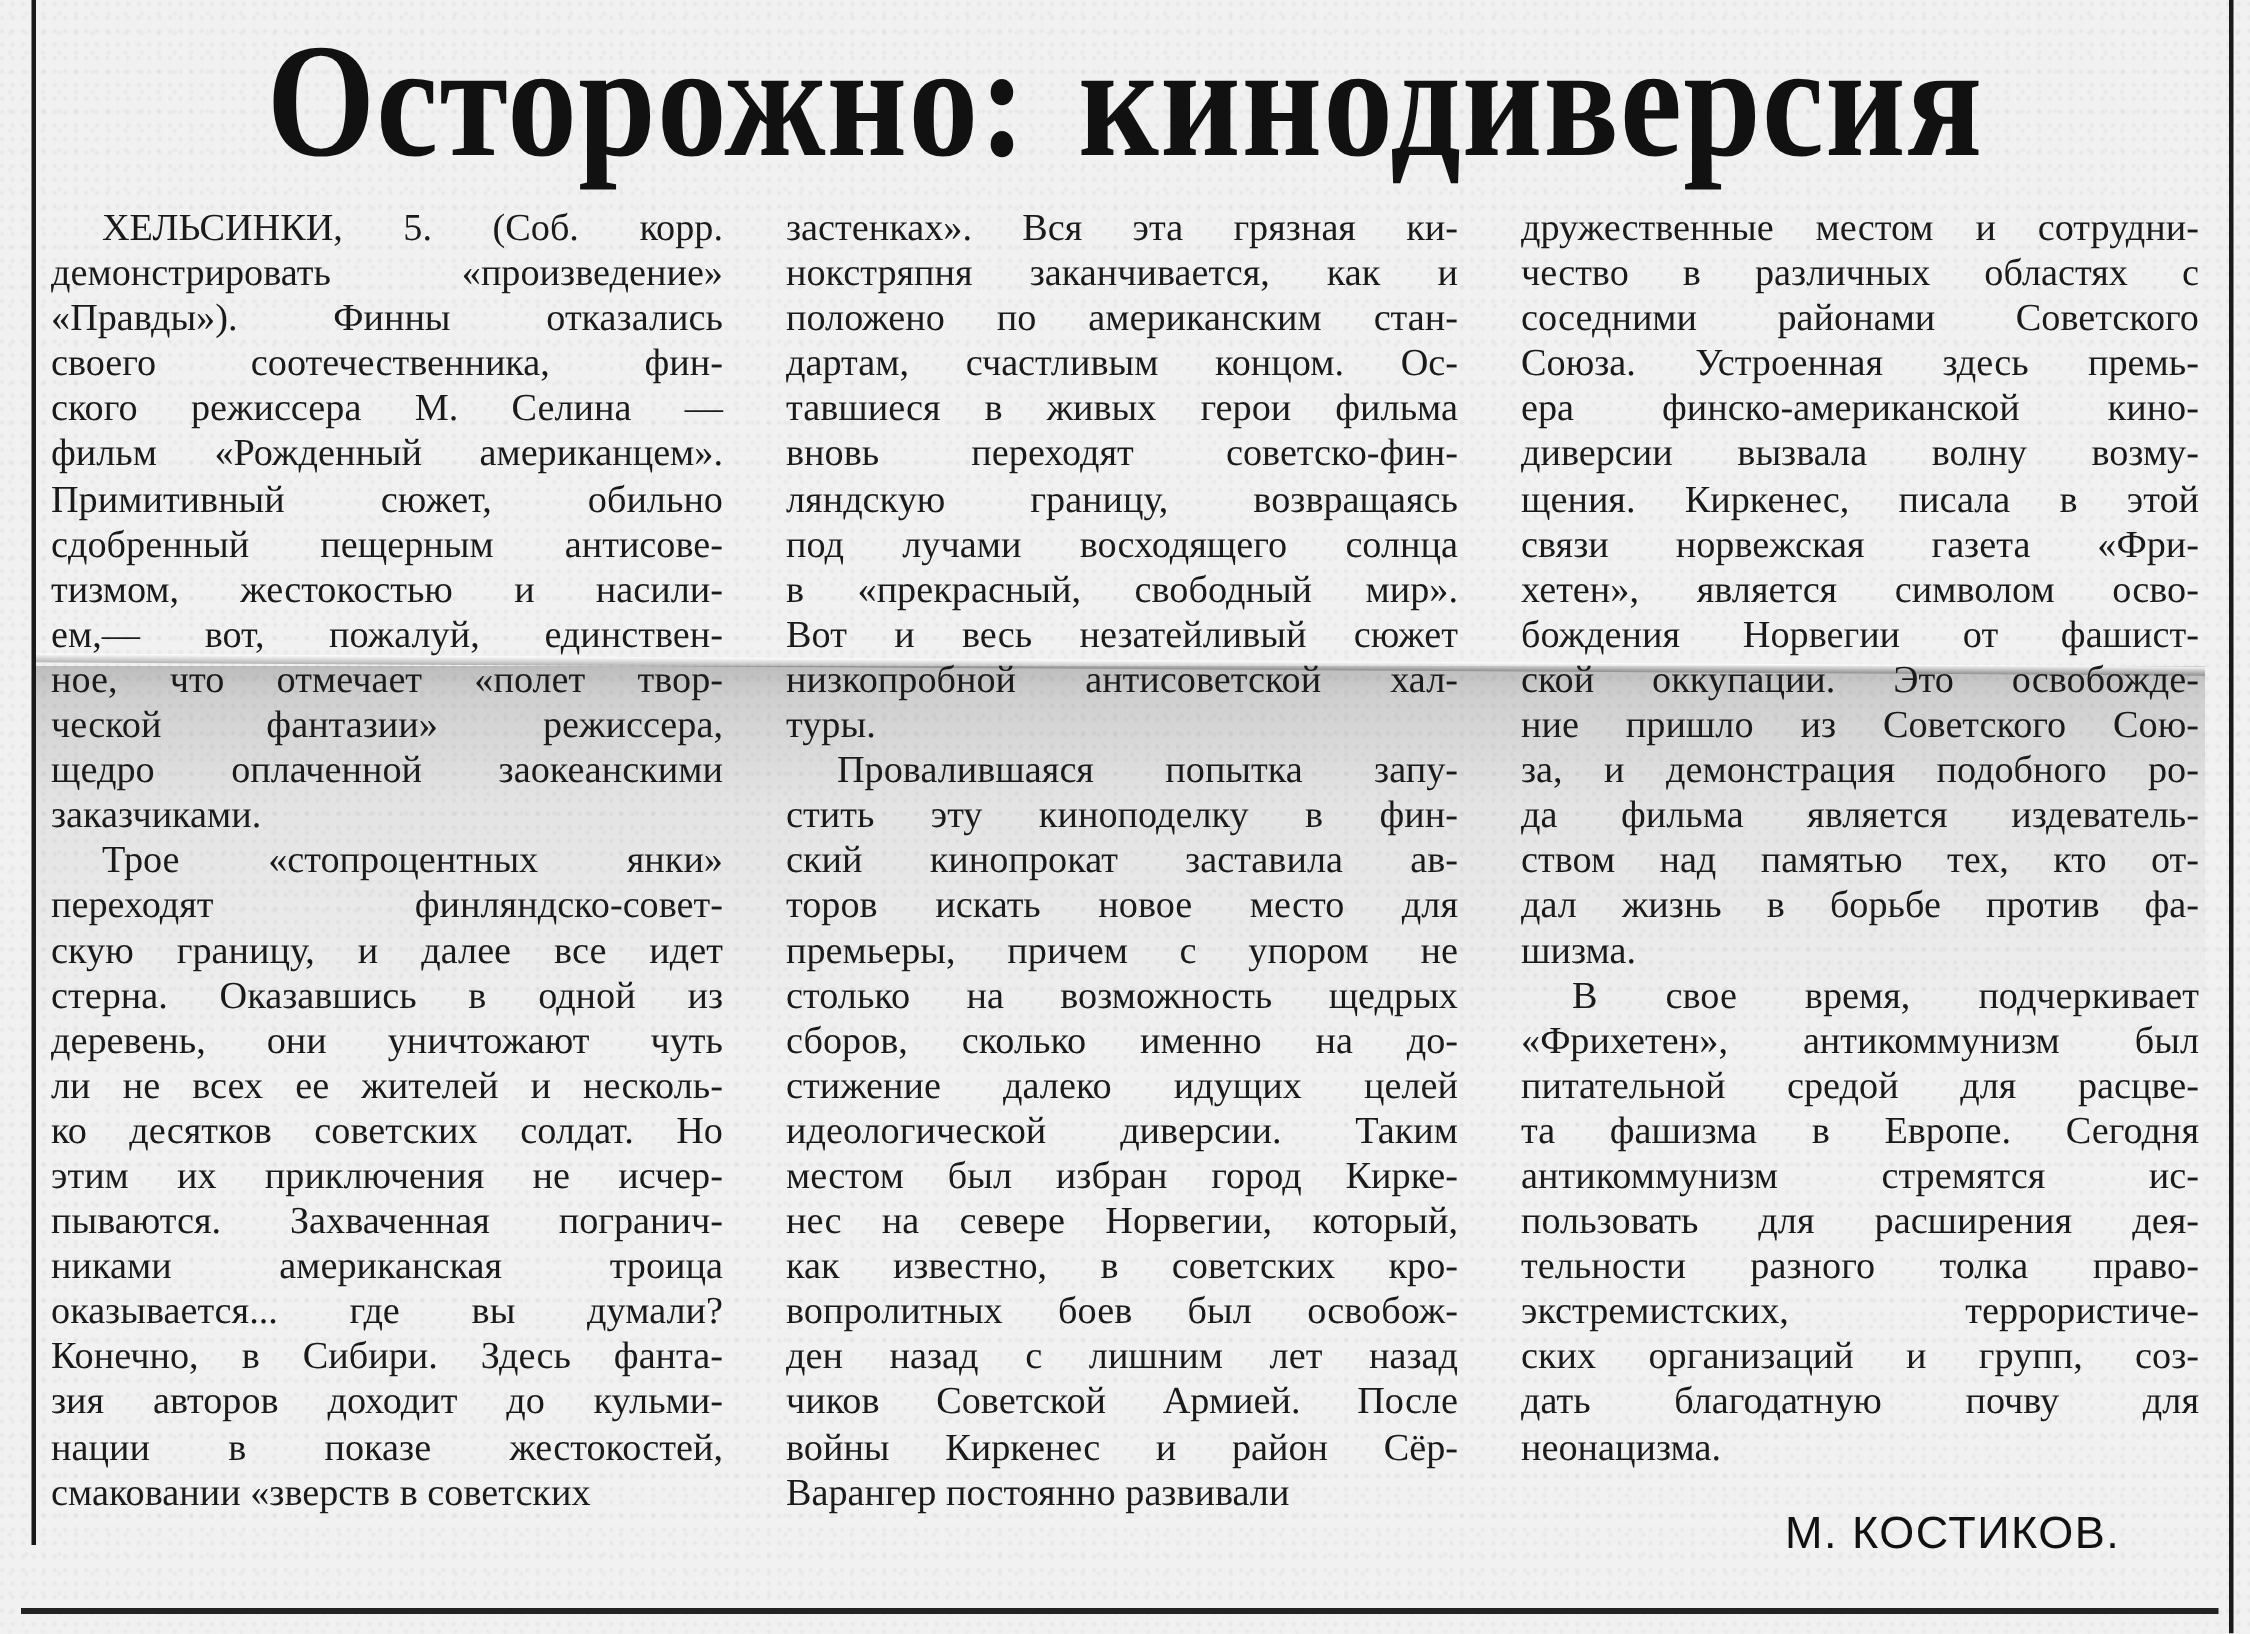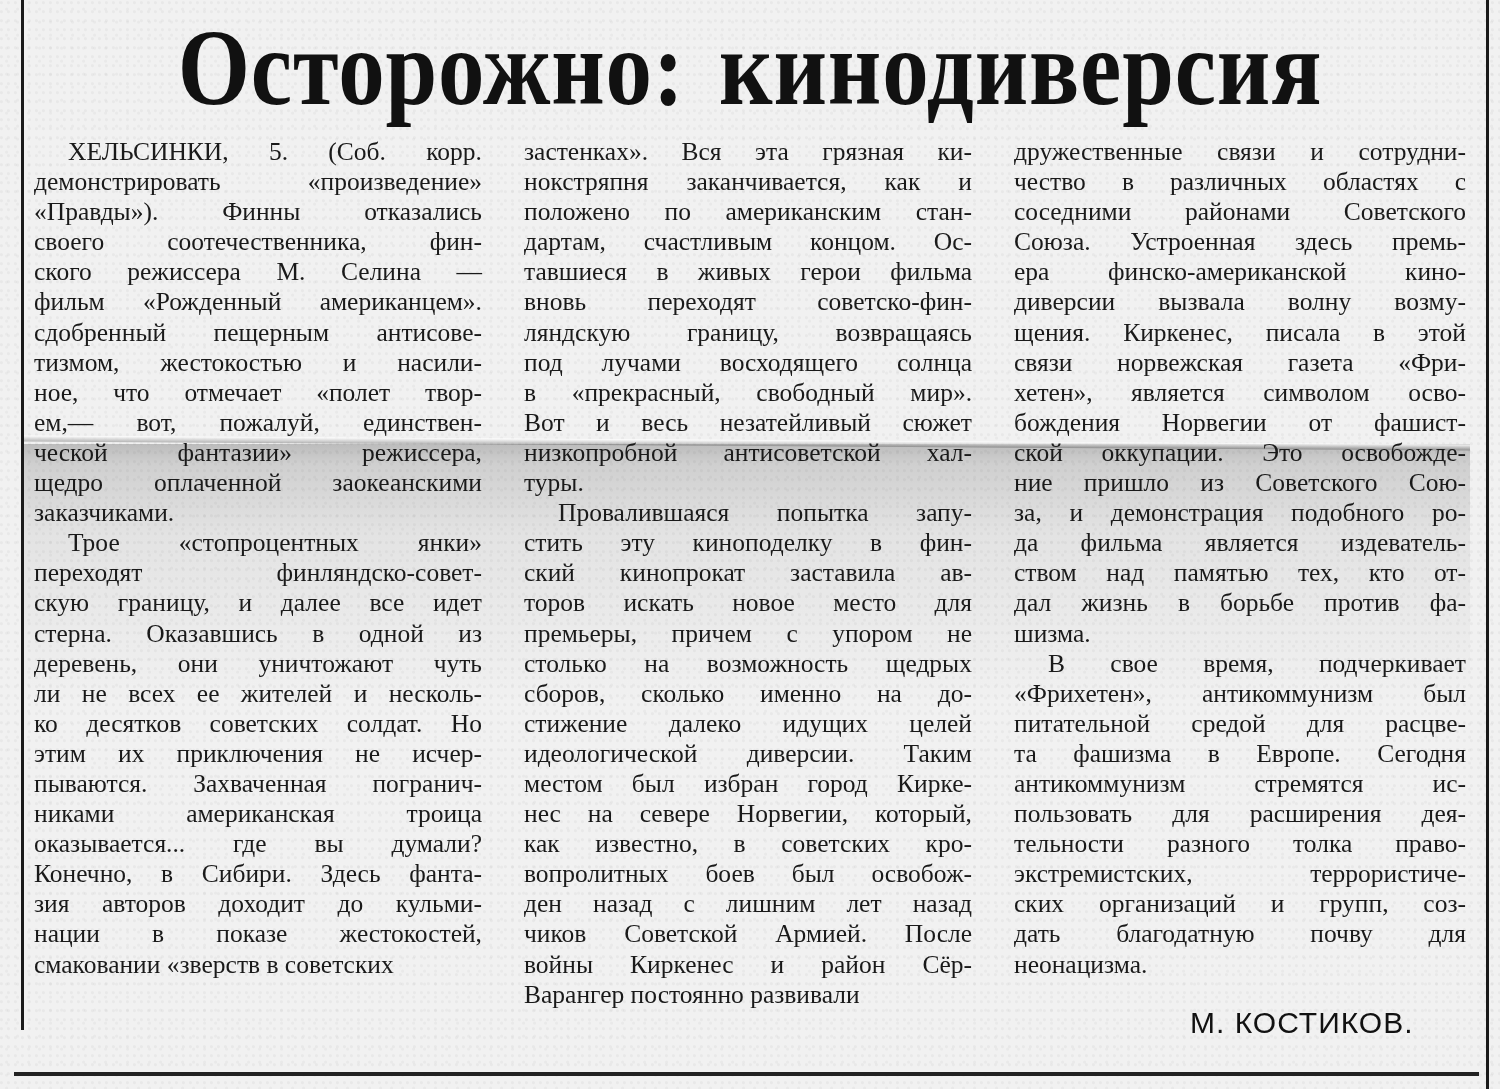--- a/index.html
+++ b/index.html
@@ -81,24 +81,25 @@
   <span>Осторожно:</span><span class="gap"></span><span>кинодиверсия</span>
 </h1>
 
 <div class="col col1" id="col0">
     <span class="line indent dateline">ХЕЛЬСИНКИ, 5. (Соб. корр.</span>
     <span class="line">демонстрировать «произведение»</span>
     <span class="line">«Правды»). Финны отказались</span>
     <span class="line">своего соотечественника, фин-</span>
     <span class="line">ского режиссера М. Селина —</span>
     <span class="line">фильм «Рожденный американцем».</span>
+    <span class="line">Примитивный сюжет, обильно</span>
     <span class="line">сдобренный пещерным антисове-</span>
     <span class="line">тизмом, жестокостью и насили-</span>
+    <span class="line">ем,— вот, пожалуй, единствен-</span>
     <span class="line">ное, что отмечает «полет твор-</span>
-    <span class="line">ем,— вот, пожалуй, единствен-</span>
     <span class="line">ческой фантазии» режиссера,</span>
     <span class="line">щедро оплаченной заокеанскими</span>
     <span class="line last">заказчиками.</span>
     <span class="line indent">Трое «стопроцентных янки»</span>
     <span class="line">переходят финляндско-совет-</span>
     <span class="line">скую границу, и далее все идет</span>
     <span class="line">стерна. Оказавшись в одной из</span>
     <span class="line">деревень, они уничтожают чуть</span>
     <span class="line">ли не всех ее жителей и несколь-</span>
     <span class="line">ко десятков советских солдат. Но</span>
@@ -136,21 +137,21 @@
     <span class="line">местом был избран город Кирке-</span>
     <span class="line">нес на севере Норвегии, который,</span>
     <span class="line">как известно, в советских кро-</span>
     <span class="line">вопролитных боев был освобож-</span>
     <span class="line">ден назад с лишним лет назад</span>
     <span class="line">чиков Советской Армией. После</span>
     <span class="line">войны Киркенес и район Сёр-</span>
     <span class="line last">Варангер постоянно развивали</span>
   </div>
 <div class="col col3" id="col2">
-    <span class="line">дружественные связи и сотрудни-</span>
+    <span class="line">дружественные местом и сотрудни-</span>
     <span class="line">чество в различных областях с</span>
     <span class="line">соседними районами Советского</span>
     <span class="line">Союза. Устроенная здесь премь-</span>
     <span class="line">ера финско-американской кино-</span>
     <span class="line">диверсии вызвала волну возму-</span>
     <span class="line">щения. Киркенес, писала в этой</span>
     <span class="line">связи норвежская газета «Фри-</span>
     <span class="line">хетен», является символом осво-</span>
     <span class="line">бождения Норвегии от фашист-</span>
     <span class="line">ской оккупации. Это освобожде-</span>

